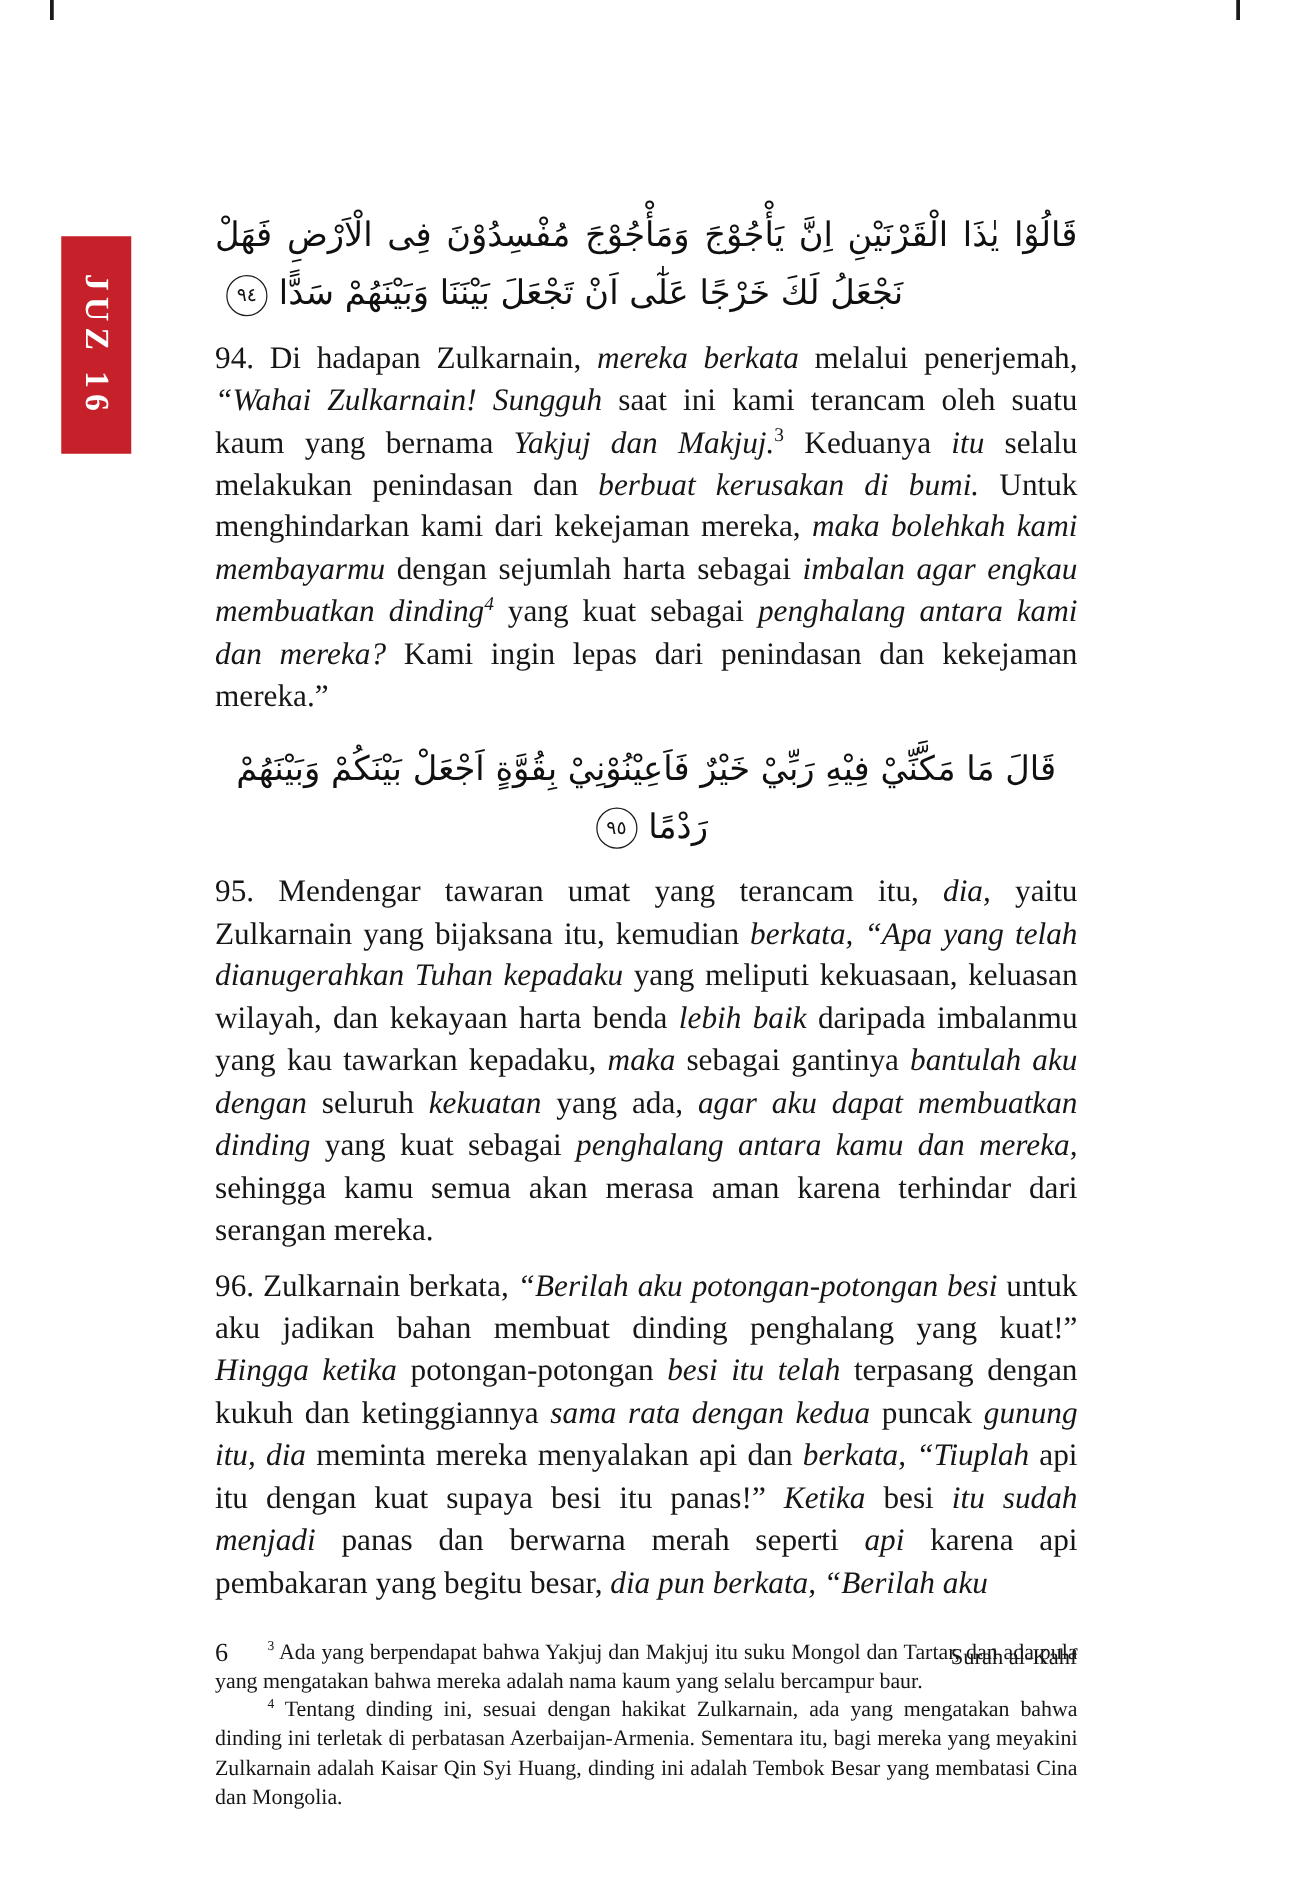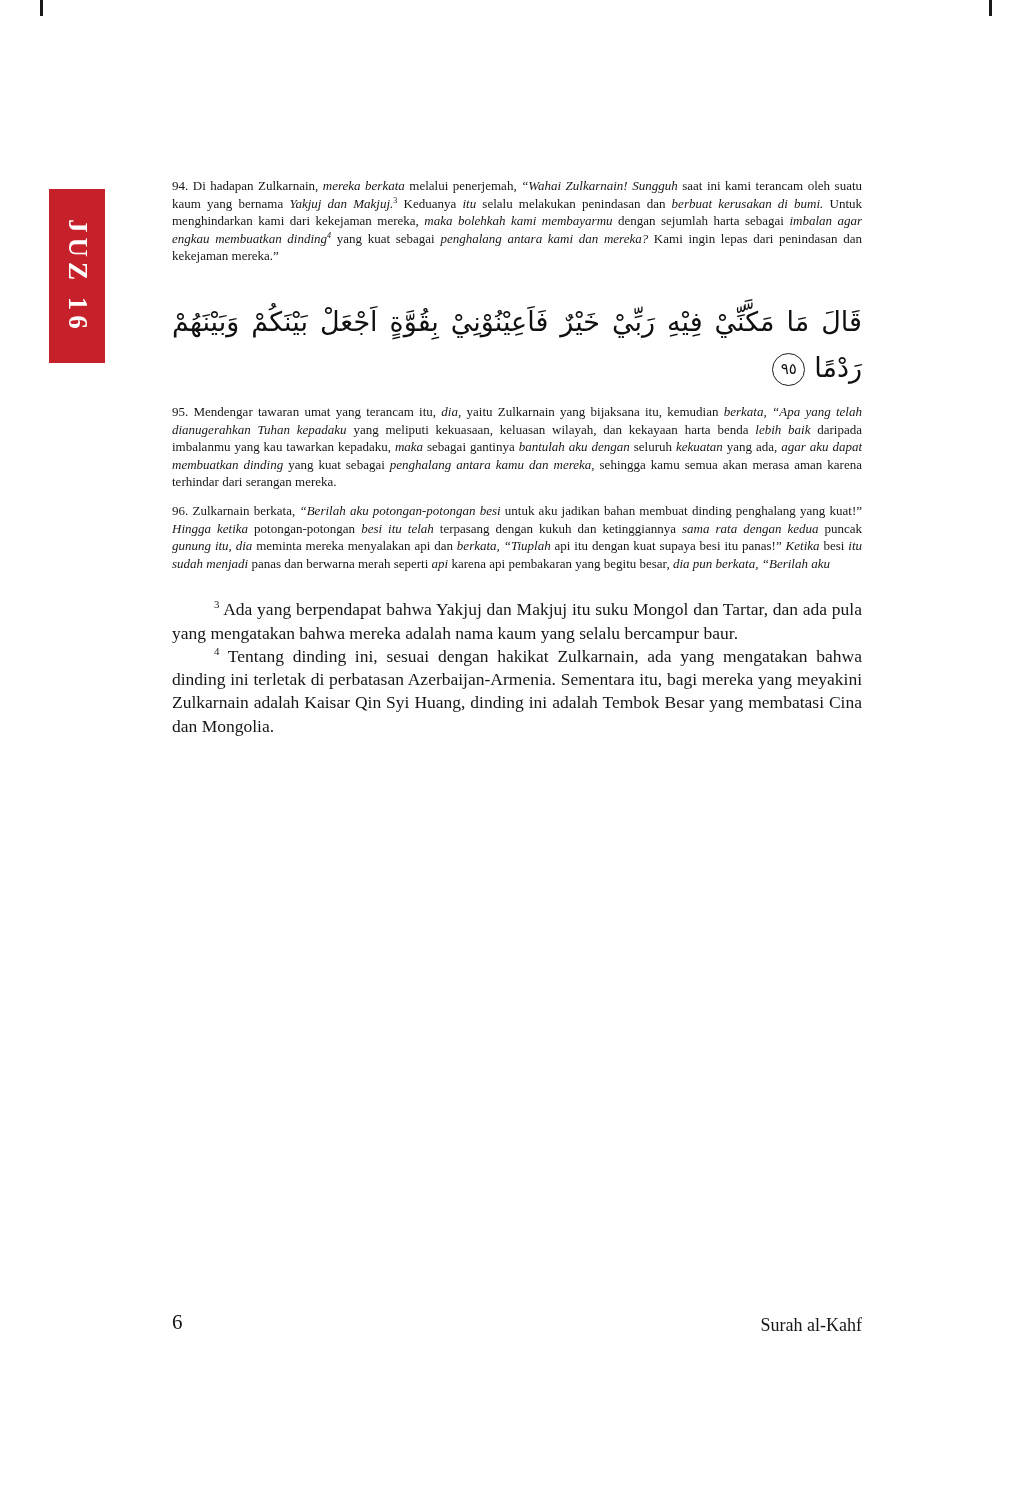--- a/index.html
+++ b/index.html
@@ -39,36 +39,36 @@
   .arabic {
     direction:rtl;
     unicode-bidi:embed;
     font-family:"DejaVu Sans", sans-serif;
     font-size:27px;
     line-height:1.72;
     text-align:justify;
     color:#101010;
   }
   .arabic.v94 { text-align-last:left; }
-  .arabic.v95 { margin-top:34px; }
+  .arabic.v95 { text-align:center; margin-top:18px; }
   .arabic.v96 { text-align-last:center; margin-top:18px; }
 
   .ayah {
     display:inline-flex; align-items:center; justify-content:center;
     width:31px; height:31px;
     border:1.6px solid #1d1d1d; border-radius:50%;
     font-size:15px; line-height:1;
     vertical-align:middle;
     margin:0 9px;
     font-family:"DejaVu Sans", sans-serif;
   }
 
   .para {
     margin:11px 0 0 0;
-    font-size:13px;
+    font-size:25px;
     line-height:1.355;
     text-align:justify;
     text-align-last:left;
   }
   .it { font-style:italic; }
   sup { font-size:0.62em; line-height:0; }
 
   .footnotes { margin-top:26px; }
   .footnote {
     margin:0;
@@ -95,20 +95,21 @@
 
   <div class="crop-mark left"></div>
   <div class="crop-mark right"></div>
 
   <div class="juz-tab" style="background: rgb(198, 32, 42);">
     <span class="juz-label">JUZ 16</span>
   </div>
 
   <main class="content">
 
+    <div class="arabic v94"><span>قَالُوْا يٰذَا الْقَرْنَيْنِ اِنَّ يَأْجُوْجَ وَمَأْجُوْجَ مُفْسِدُوْنَ فِى الْاَرْضِ فَهَلْ نَجْعَلُ لَكَ خَرْجًا عَلٰٓى اَنْ تَجْعَلَ بَيْنَنَا وَبَيْنَهُمْ سَدًّا</span><span class="ayah">٩٤</span></div>
 
     <p class="para"><span>94. Di hadapan Zulkarnain, </span><span class="it">mereka berkata</span><span> melalui penerjemah, </span><span class="it">“Wahai Zulkarnain! Sungguh</span><span> saat ini kami terancam oleh suatu kaum yang bernama </span><span class="it">Yakjuj dan Makjuj.</span><sup>3</sup><span> Keduanya </span><span class="it">itu</span><span> selalu melakukan penindasan dan </span><span class="it">berbuat kerusakan di bumi.</span><span> Untuk menghindarkan kami dari kekejaman mereka, </span><span class="it">maka bolehkah kami membayarmu</span><span> dengan sejumlah harta sebagai </span><span class="it">imbalan agar engkau membuatkan dinding</span><sup class="it">4</sup><span> yang kuat sebagai </span><span class="it">penghalang antara kami dan mereka?</span><span> Kami ingin lepas dari penindasan dan kekejaman mereka.”</span></p>
 
     <div class="arabic v95"><span>قَالَ مَا مَكَّنِّيْ فِيْهِ رَبِّيْ خَيْرٌ فَاَعِيْنُوْنِيْ بِقُوَّةٍ اَجْعَلْ بَيْنَكُمْ وَبَيْنَهُمْ رَدْمًا</span><span class="ayah">٩٥</span></div>
 
     <p class="para"><span>95. Mendengar tawaran umat yang terancam itu, </span><span class="it">dia,</span><span> yaitu Zulkarnain yang bijaksana itu, kemudian </span><span class="it">berkata, “Apa yang telah dianugerahkan Tuhan kepadaku</span><span> yang meliputi kekuasaan, keluasan wilayah, dan kekayaan harta benda </span><span class="it">lebih baik</span><span> daripada imbalanmu yang kau tawarkan kepadaku, </span><span class="it">maka</span><span> sebagai gantinya </span><span class="it">bantulah aku dengan</span><span> seluruh </span><span class="it">kekuatan</span><span> yang ada, </span><span class="it">agar aku dapat membuatkan dinding</span><span> yang kuat sebagai </span><span class="it">penghalang antara kamu dan mereka,</span><span> sehingga kamu semua akan merasa aman karena terhindar dari serangan mereka.</span></p>
 
 
     <p class="para"><span>96. Zulkarnain berkata, </span><span class="it">“Berilah aku potongan-potongan besi</span><span> untuk aku jadikan bahan membuat dinding penghalang yang kuat!” </span><span class="it">Hingga ketika</span><span> potongan-potongan </span><span class="it">besi itu telah</span><span> terpasang dengan kukuh dan ketinggiannya </span><span class="it">sama rata dengan kedua</span><span> puncak </span><span class="it">gunung itu, dia</span><span> meminta mereka menyalakan api dan </span><span class="it">berkata, “Tiuplah</span><span> api itu dengan kuat supaya besi itu panas!” </span><span class="it">Ketika</span><span> besi </span><span class="it">itu sudah menjadi</span><span> panas dan berwarna merah seperti </span><span class="it">api</span><span> karena api pembakaran yang begitu besar, </span><span class="it">dia pun berkata, “Berilah aku</span></p>
 

